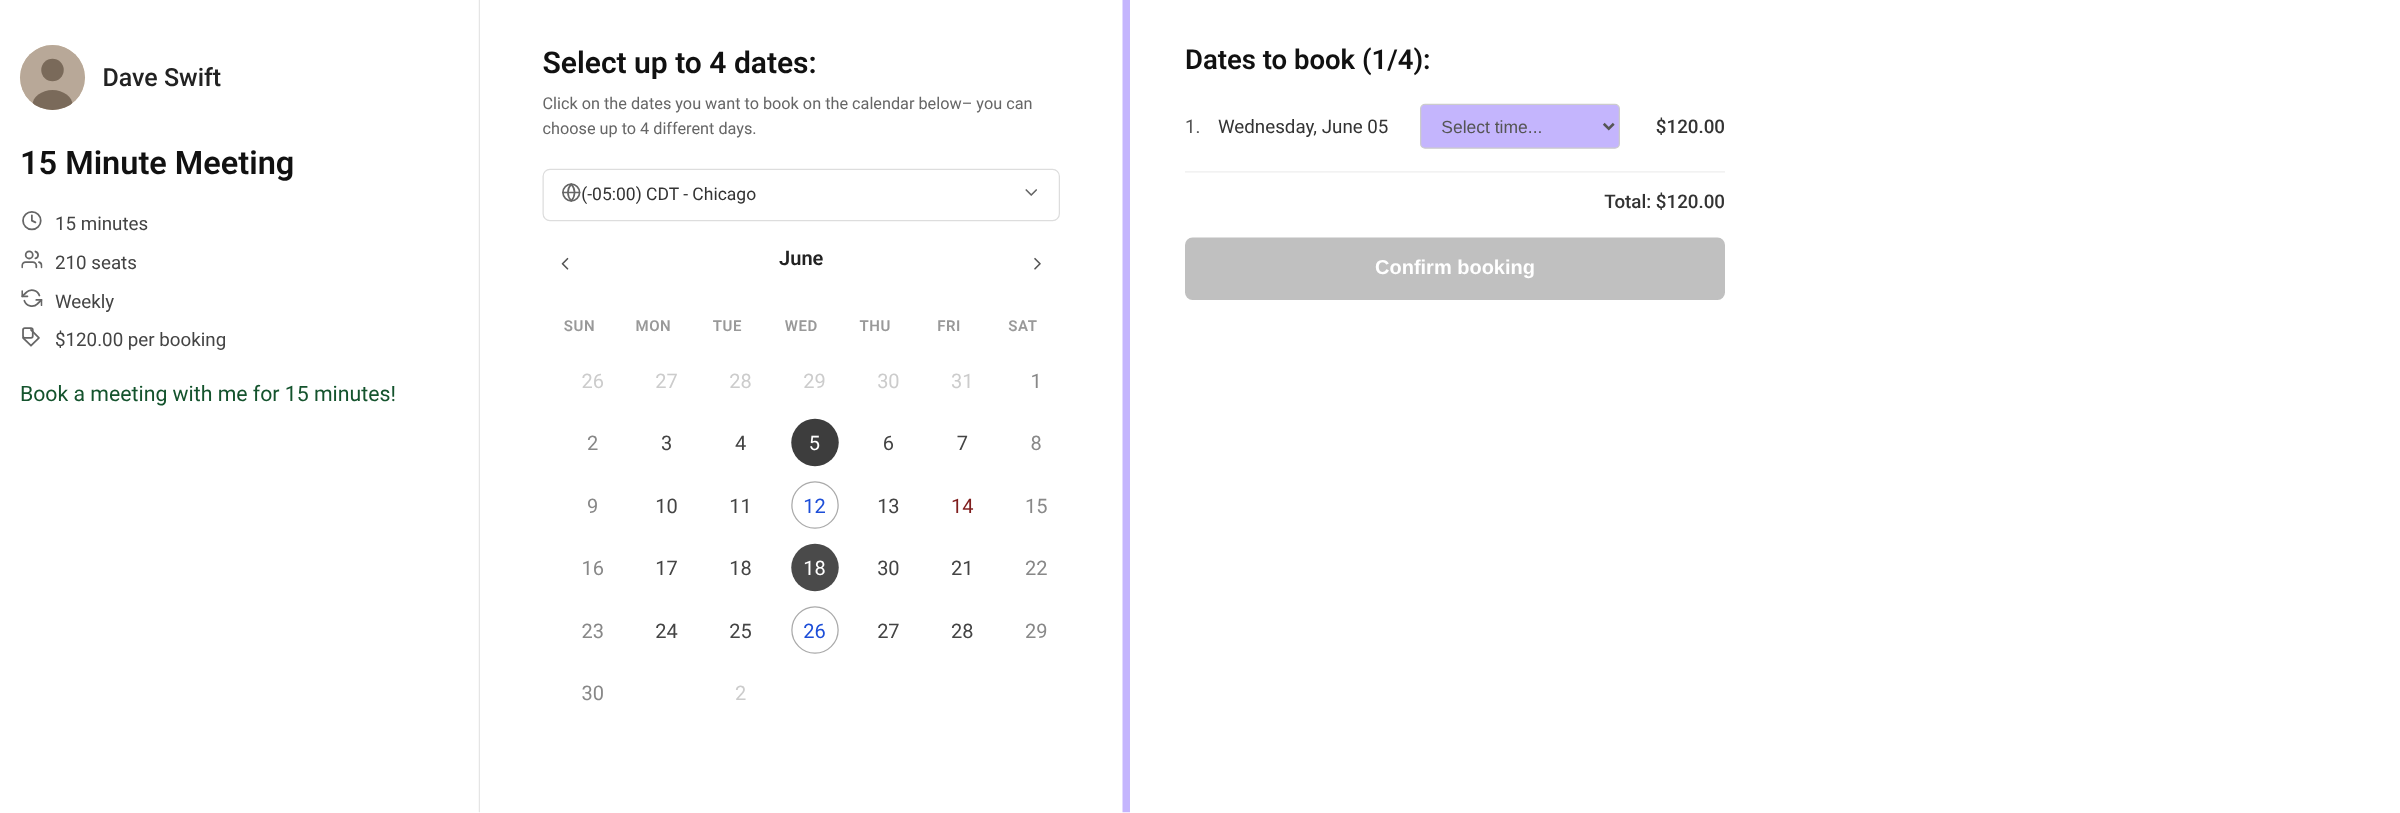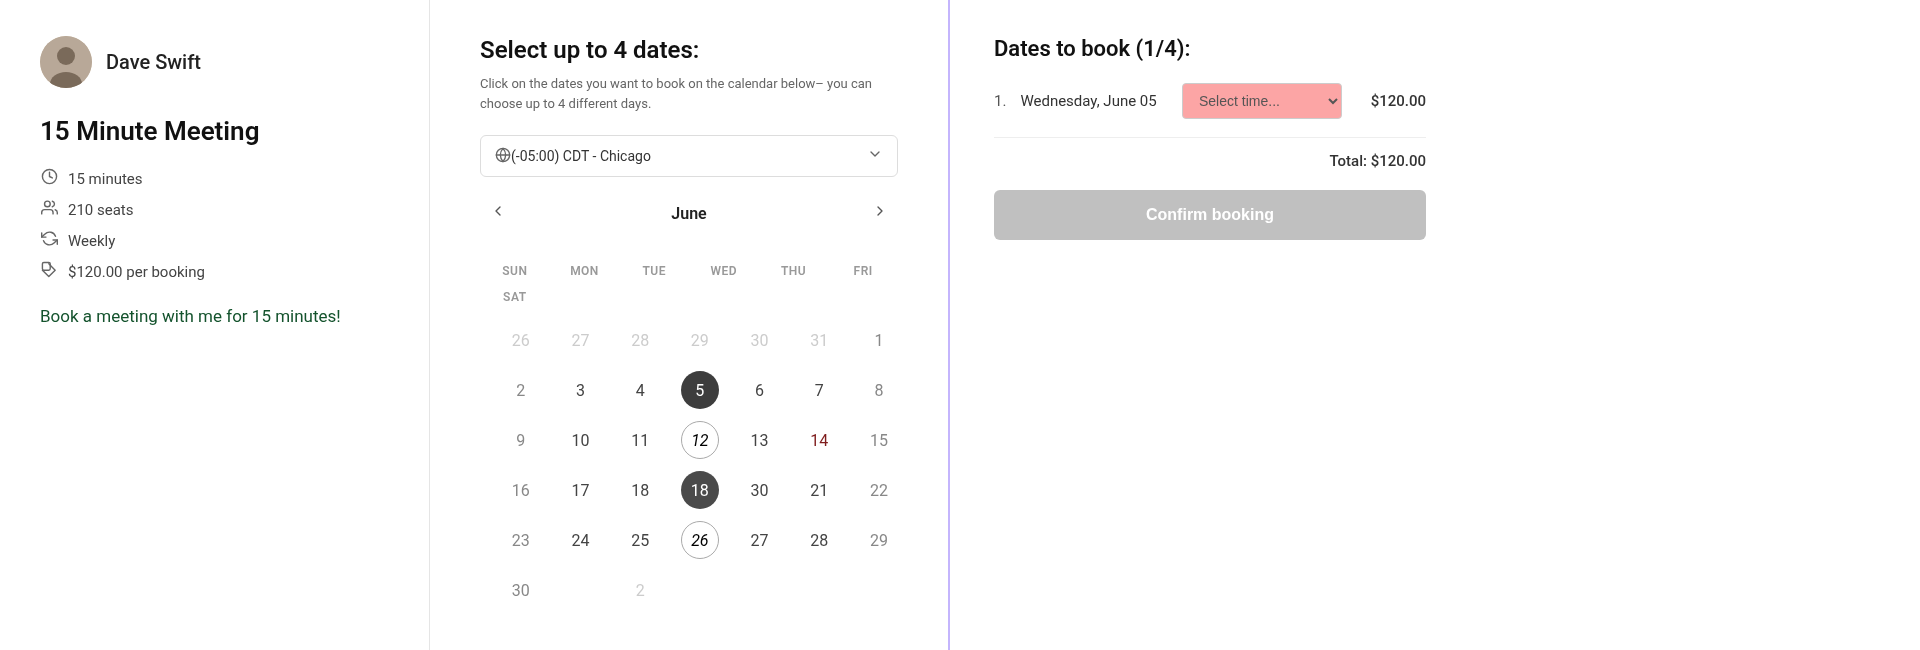--- a/index.html
+++ b/index.html
@@ -7,22 +7,22 @@
       font-family: -apple-system, BlinkMacSystemFont, 'Segoe UI', Roboto, sans-serif;
       background: #fff;
       width: 1920px;
       height: 650px;
       overflow: hidden;
       display: flex;
     }
 
     
     .left-panel {
-      width: 430px;
-      padding: 36px 40px;
+      width: 384px;
+      padding: 36px 16px;
       border-right: 1px solid #e5e5e5;
       flex-shrink: 0;
     }
 
     .profile-section {
       display: flex;
       align-items: center;
       gap: 14px;
       margin-bottom: 28px;
     }
@@ -82,21 +82,21 @@
     .meeting-description {
       font-size: 17px;
       color: #14532d;
       margin-top: 24px;
     }
 
     
     .center-panel {
       flex: 1;
       padding: 36px 50px;
-      border-right: 2px solid #c4b5fd;
+      border-right: 6px solid #c4b5fd;
       max-width: 520px;
     }
 
     .select-dates-title {
       font-size: 24px;
       font-weight: 600;
       color: #111;
       margin-bottom: 10px;
     }
 
@@ -126,23 +126,23 @@
       color: #333;
     }
 
     .timezone-icon {
       color: #666;
     }
 
     
     .calendar-nav {
       display: flex;
-      align-items: center;
+      align-items: flex-start;
       justify-content: space-between;
-      margin-bottom: 28px;
+      margin-bottom: 18px;
     }
 
     .calendar-nav-btn {
       background: none;
       border: none;
       cursor: pointer;
       padding: 6px 10px;
       font-size: 18px;
       color: #555;
     }
@@ -152,21 +152,21 @@
       font-weight: 600;
       color: #222;
     }
 
     .calendar-grid {
       width: 100%;
     }
 
     .calendar-header {
       display: grid;
-      grid-template-columns: repeat(6, 1fr);
+      grid-template-columns: repeat(7, 1fr);
       text-align: center;
       margin-bottom: 6px;
     }
 
     .calendar-header span {
       font-size: 12px;
       font-weight: 600;
       color: #999;
       padding: 6px 0;
       letter-spacing: 0.04em;
@@ -206,22 +206,21 @@
     }
 
     .day-circle.selected-dark {
       background: #3d3d3d;
       color: #fff;
       border-radius: 50%;
     }
 
     .day-circle.outlined {
       border: 1.5px solid #aaa;
-      color: #000000;
-      font-style: italic;
+      color: #1d4ed8;
     }
 
     
     .right-panel {
       width: 520px;
       padding: 36px 44px;
       flex-shrink: 0;
     }
 
     .booking-title {
@@ -251,21 +250,21 @@
     }
 
     .booking-time-select {
       border: 1px solid #ccc;
       border-radius: 4px;
       padding: 8px 12px;
       font-size: 14px;
       color: #555;
       cursor: pointer;
       width: 160px;
-      background: #fca5a5;
+      background: #c4b5fd;
     }
 
     .booking-price {
       font-size: 15px;
       color: #333;
       font-weight: 500;
       margin-left: 10px;
       min-width: 60px;
       text-align: right;
     }

